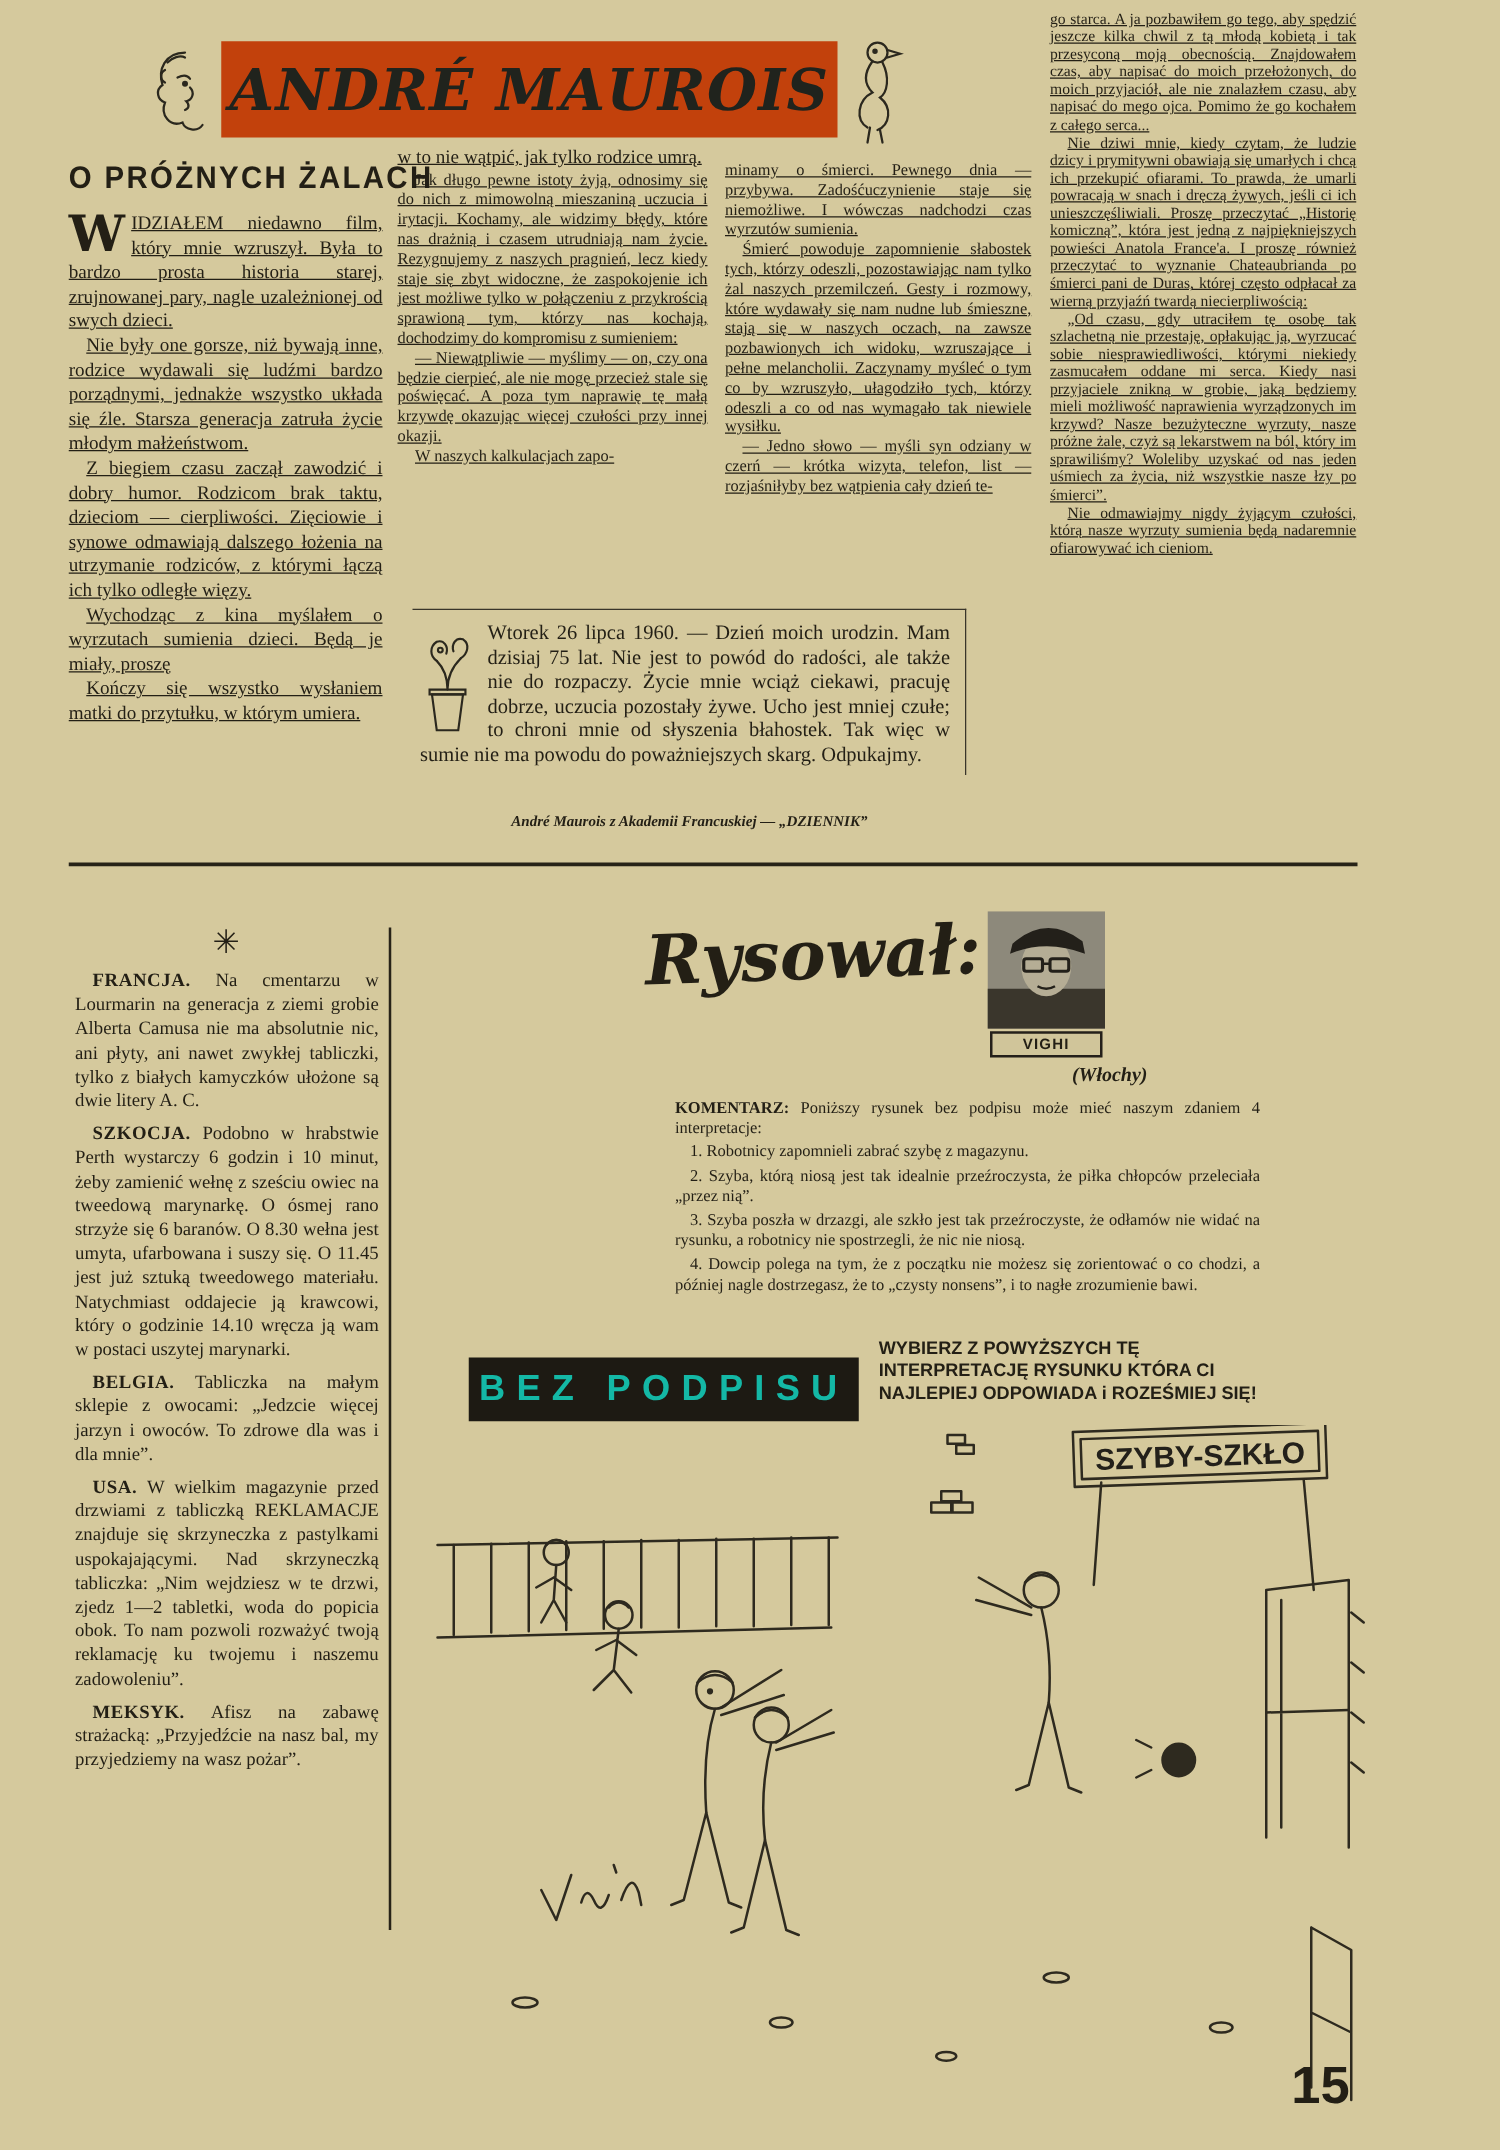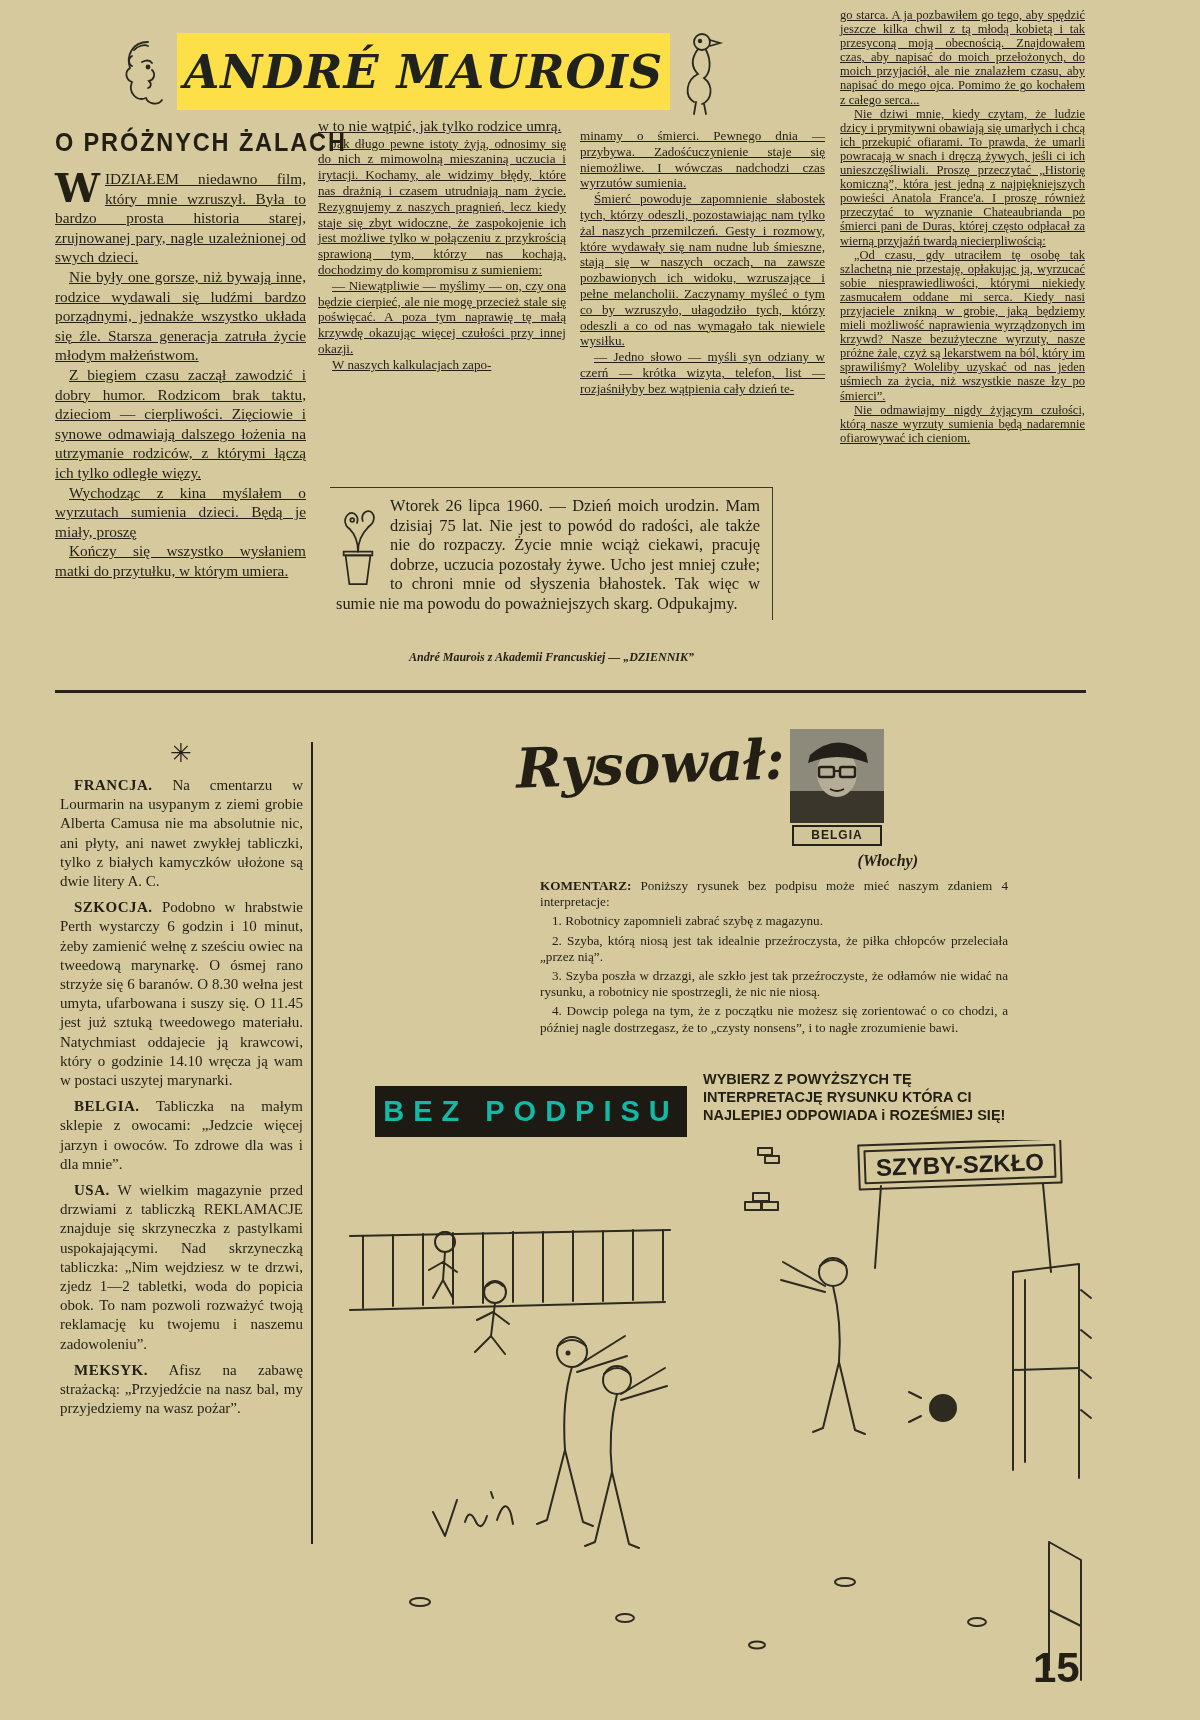--- a/index.html
+++ b/index.html
@@ -5,21 +5,21 @@
   * { margin:0; padding:0; box-sizing:border-box; }
   html,body { background:#8a8065; }
   .page {
     position:relative; width:1200px; height:1720px;
     background:#d5c99d; color:#231f15; overflow:hidden;
     font-family:"Liberation Serif", serif;
   }
   .abs { position:absolute; }
 
   
-  .banner { left:177px; top:33px; width:493px; height:77px; background:#fde047;
+  .banner { left:177px; top:33px; width:493px; height:77px; background:#c2410c;
             display:flex; align-items:center; justify-content:center; }
   .banner-title { font-family:"DejaVu Serif", serif; font-style:italic; font-weight:bold;
                   font-size:46px; letter-spacing:1px; color:#20231d; white-space:nowrap; }
   .doodle { color:#2b281e; }
 
   
   .article-heading { left:55px; top:128px; font-family:"Liberation Sans", sans-serif;
                      font-weight:bold; font-size:25px; letter-spacing:2px;
                      transform:scaleX(.94); transform-origin:left; }
   .col { text-align:justify; }
@@ -155,41 +155,41 @@
     </span>
     <span>Wtorek 26 lipca 1960. — Dzień moich urodzin. Mam dzisiaj 75 lat. Nie jest to powód do radości, ale także nie do rozpaczy. Życie mnie wciąż ciekawi, pracuję dobrze, uczucia pozostały żywe. Ucho jest mniej czułe; to chroni mnie od słyszenia błahostek. Tak więc w sumie nie ma powodu do poważniejszych skarg. Odpukajmy.</span>
   </div>
   <div class="abs attribution">André Maurois z Akademii Francuskiej — „DZIENNIK”</div>
 
   <div class="abs divider"></div>
   <div class="abs vrule"></div>
 
   <div class="abs star">✳</div>
   <div class="abs shorts">
-    <p class="short"><b>FRANCJA.</b> <span>Na cmentarzu w Lourmarin na usypanym z ziemi grobie Alberta Camusa nie ma absolutnie nic, ani płyty, ani nawet zwykłej tabliczki, tylko z białych kamyczków ułożone są dwie litery A. C.</span></p>
+    <p class="short"><b>FRANCJA.</b> <span>Na cmentarzu w Lourmarin na generacja z ziemi grobie Alberta Camusa nie ma absolutnie nic, ani płyty, ani nawet zwykłej tabliczki, tylko z białych kamyczków ułożone są dwie litery A. C.</span></p>
     <p class="short"><b>SZKOCJA.</b> <span>Podobno w hrabstwie Perth wystarczy 6 godzin i 10 minut, żeby zamienić wełnę z sześciu owiec na tweedową marynarkę. O ósmej rano strzyże się 6 baranów. O 8.30 wełna jest umyta, ufarbowana i suszy się. O 11.45 jest już sztuką tweedowego materiału. Natychmiast oddajecie ją krawcowi, który o godzinie 14.10 wręcza ją wam w postaci uszytej marynarki.</span></p>
     <p class="short"><b>BELGIA.</b> <span>Tabliczka na małym sklepie z owocami: „Jedzcie więcej jarzyn i owoców. To zdrowe dla was i dla mnie”.</span></p>
     <p class="short"><b>USA.</b> <span>W wielkim magazynie przed drzwiami z tabliczką REKLAMACJE znajduje się skrzyneczka z pastylkami uspokajającymi. Nad skrzyneczką tabliczka: „Nim wejdziesz w te drzwi, zjedz 1—2 tabletki, woda do popicia obok. To nam pozwoli rozważyć twoją reklamację ku twojemu i naszemu zadowoleniu”.</span></p>
     <p class="short"><b>MEKSYK.</b> <span>Afisz na zabawę strażacką: „Przyjedźcie na nasz bal, my przyjedziemy na wasz pożar”.</span></p>
   </div>
 
   <div class="abs rysowal">Rysował:</div>
   <div class="abs photo">
     <svg width="94" height="94" viewBox="0 0 94 94">
       <rect width="94" height="94" fill="#8d897b"></rect>
       <rect x="0" y="62" width="94" height="32" fill="#3a362c"></rect>
       <ellipse cx="47" cy="44" rx="20" ry="24" fill="#b5ad95"></ellipse>
       <path d="M20 26 Q47 2 76 24 L78 34 Q47 22 18 34 Z" fill="#23201a"></path>
       <rect x="29" y="38" width="15" height="10" rx="2" fill="none" stroke="#23201a" stroke-width="2.5"></rect>
       <rect x="50" y="38" width="15" height="10" rx="2" fill="none" stroke="#23201a" stroke-width="2.5"></rect>
       <line x1="44" y1="42" x2="50" y2="42" stroke="#23201a" stroke-width="2"></line>
       <path d="M40 60 Q47 64 54 60" stroke="#23201a" stroke-width="2" fill="none"></path>
     </svg>
   </div>
-  <div class="abs artist-caption">BELGIA</div>
+  <div class="abs artist-caption">VIGHI</div>
   <div class="abs country">(Włochy)</div>
 
   <div class="abs komentarz">
     <p><b>KOMENTARZ:</b> <span>Poniższy rysunek bez podpisu może mieć naszym zdaniem 4 interpretacje:</span></p>
     <p class="k-item">1. Robotnicy zapomnieli zabrać szybę z magazynu.</p>
     <p class="k-item">2. Szyba, którą niosą jest tak idealnie przeźroczysta, że piłka chłopców przeleciała „przez nią”.</p>
     <p class="k-item">3. Szyba poszła w drzazgi, ale szkło jest tak przeźroczyste, że odłamów nie widać na rysunku, a robotnicy nie spostrzegli, że nic nie niosą.</p>
     <p class="k-item">4. Dowcip polega na tym, że z początku nie możesz się zorientować o co chodzi, a później nagle dostrzegasz, że to „czysty nonsens”, i to nagłe zrozumienie bawi.</p>
   </div>
 

